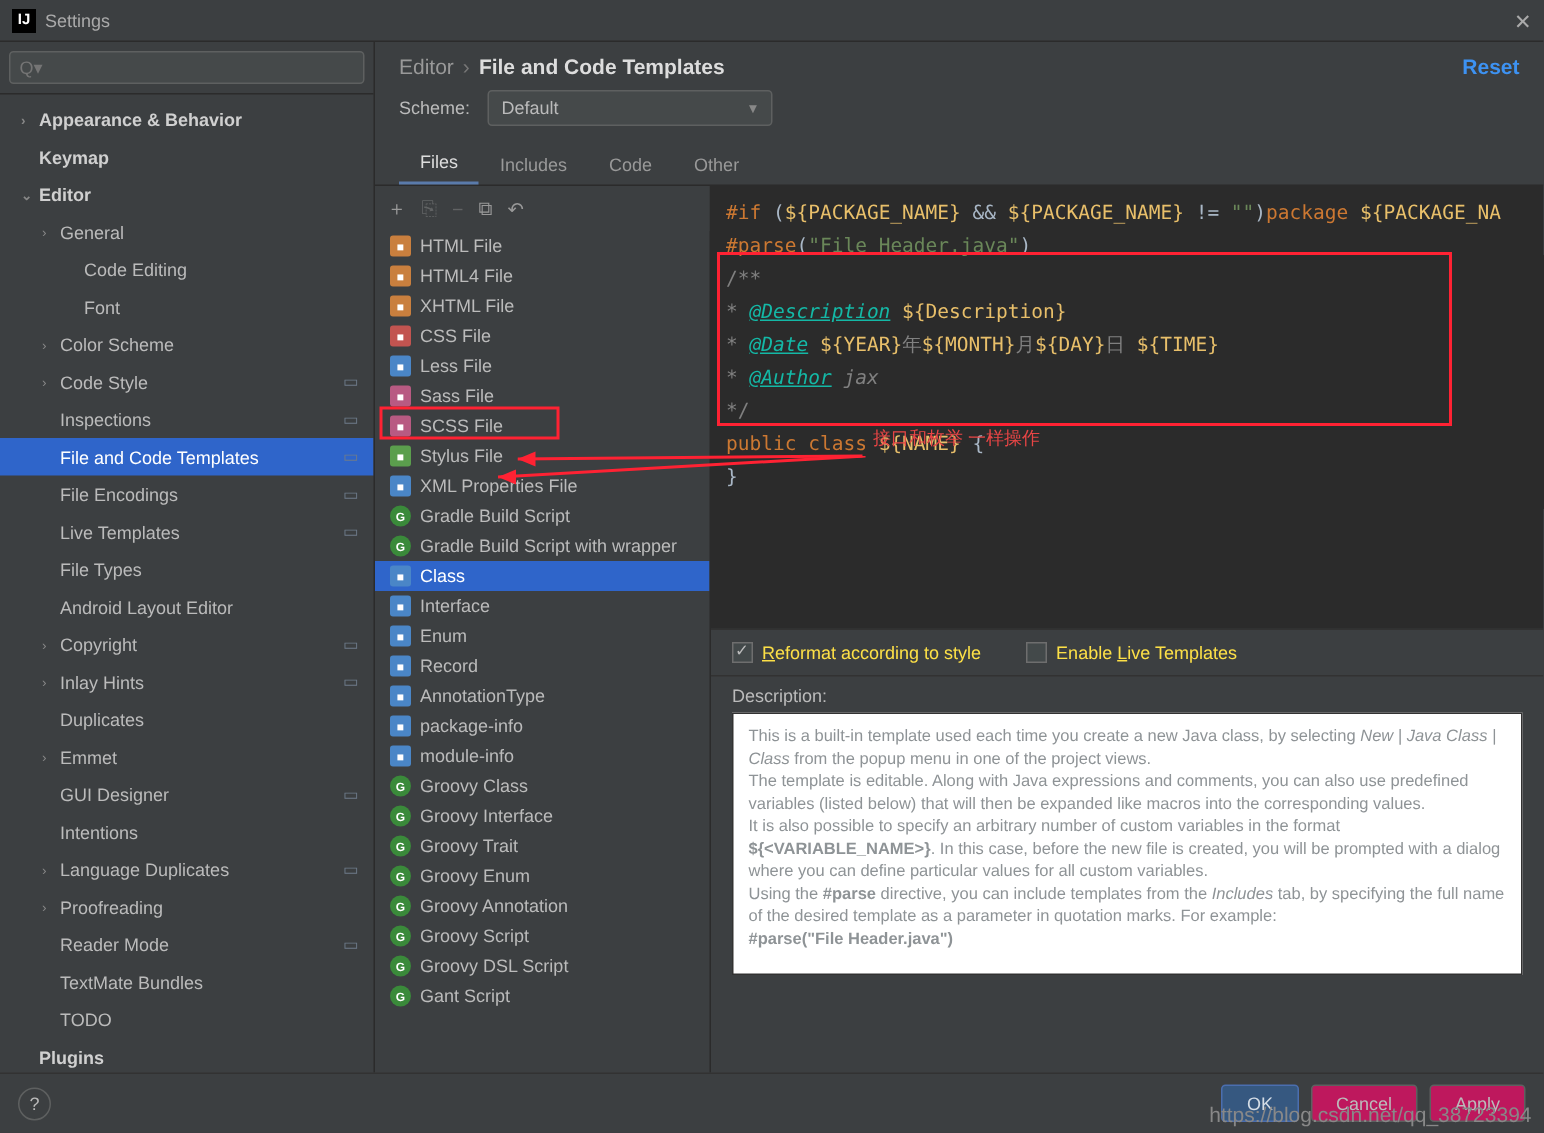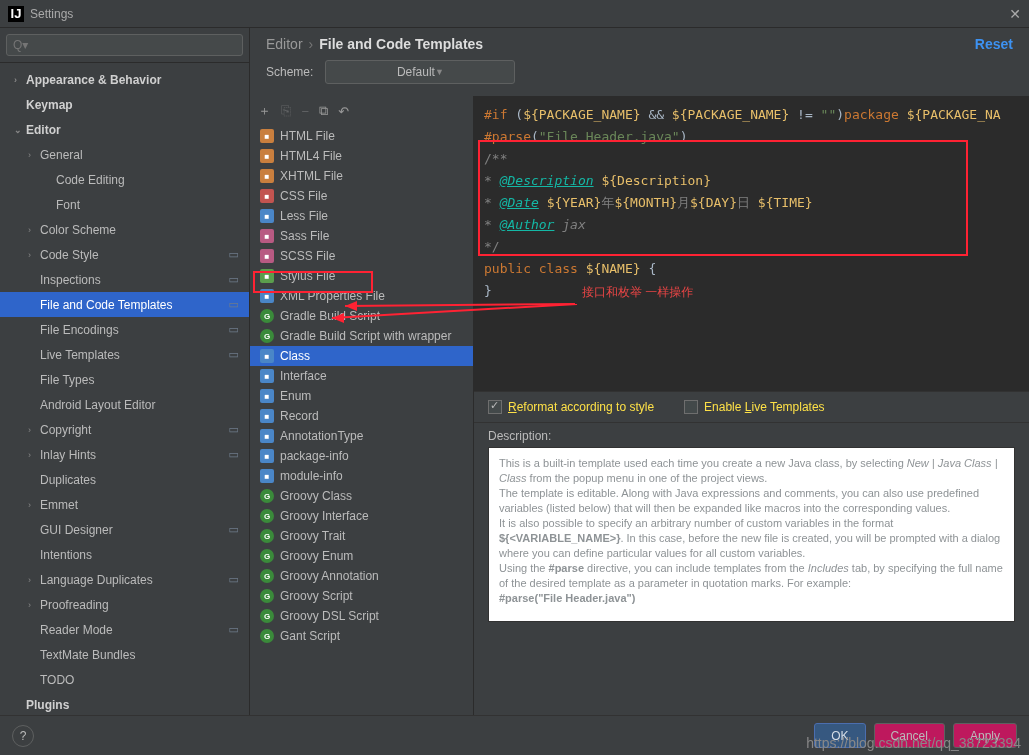--- a/index.html
+++ b/index.html
@@ -1,18 +1,18 @@
 <!DOCTYPE html>
 <html><head>
 <meta charset="utf-8">
 <style>
 * { box-sizing: border-box; margin: 0; padding: 0; }
 body { font-family: "Segoe UI", Arial, sans-serif; font-size: 12px; background: #3c3f41; color: #bbb; width: 1029px; height: 755px; overflow: hidden; position: relative; }
 .titlebar { height: 28px; display: flex; align-items: center; padding: 0 8px; border-bottom: 1px solid #2b2b2b; }
-.titlebar .app-icon { width: 16px; height: 16px; background: #000; color: #fff; font-size: 13px; font-weight: bold; display: flex; align-items: center; justify-content: center; margin-right: 6px; }
+.titlebar .app-icon { width: 16px; height: 16px; background: #000; color: #fff; font-size: 10px; font-weight: bold; display: flex; align-items: center; justify-content: center; margin-right: 6px; }
 .titlebar .title { flex: 1; color: #aaa; }
 .titlebar .close { color: #aaa; font-size: 14px; cursor: pointer; }
 .body { display: flex; height: 696px; }
 .sidebar { width: 250px; border-right: 1px solid #2b2b2b; display: flex; flex-direction: column; }
 .search-wrap { padding: 6px; border-bottom: 1px solid #2b2b2b; }
 .search { width: 100%; height: 22px; background: #45494a; border: 1px solid #5e6060; border-radius: 3px; color: #888; padding: 0 6px; font-size: 12px; }
 .settings-tree { flex: 1; overflow-y: auto; padding-top: 4px; }
 .tree-item { display: flex; align-items: center; height: 25px; padding-left: 10px; color: #bbb; cursor: pointer; }
 .tree-item .arrow { width: 12px; color: #888; font-size: 9px; }
 .tree-item.l1 { padding-left: 14px; font-weight: bold; color: #d0d0d0; }
@@ -21,21 +21,21 @@
 .tree-item.selected { background: #2f65ca; color: #fff; }
 .tree-item .gear { margin-left: auto; margin-right: 10px; color: #6e7b8a; font-size: 11px; }
 .main { flex: 1; display: flex; flex-direction: column; position: relative; }
 .breadcrumb { height: 32px; display: flex; align-items: center; padding: 0 16px; font-size: 14px; }
 .breadcrumb .bc-editor { color: #999; }
 .breadcrumb .sep { margin: 0 6px; color: #777; }
 .breadcrumb .bc-current { color: #ddd; font-weight: bold; }
 .breadcrumb .reset { margin-left: auto; color: #3d92f2; cursor: pointer; font-weight: bold; }
 .scheme-row { display: flex; align-items: center; padding: 0 16px 12px 16px; }
 .scheme-row label { color: #bbb; margin-right: 12px; }
-.scheme-select { width: 190px; height: 24px; background: #45494a; border: 1px solid #5e6060; border-radius: 3px; color: #bbb; padding: 0 8px; display: flex; align-items: center; justify-content: center; }
+.scheme-select { width: 190px; height: 24px; background: #45494a; border: 1px solid #5e6060; border-radius: 3px; color: #bbb; padding: 0 8px; display: flex; align-items: center; justify-content: space-between; }
 .tabs { display: flex; padding: 0 16px; border-bottom: 1px solid #2b2b2b; height: 28px; align-items: flex-end; }
 .tab { padding: 6px 14px; color: #999; cursor: pointer; }
 .tab.active { color: #ddd; border-bottom: 2px solid #5a7bab; }
 .content-row { display: flex; flex: 1; overflow: hidden; }
 .template-list-panel { width: 224px; border-right: 1px solid #2b2b2b; display: flex; flex-direction: column; }
 .list-toolbar { height: 30px; display: flex; align-items: center; padding: 0 8px; gap: 10px; color: #999; background:#3c3f41;}
 .list-toolbar span { cursor: pointer; font-size: 13px; }
 .template-list { flex: 1; overflow-y: auto; }
 .tmpl { display: flex; align-items: center; height: 20px; padding-left: 10px; color: #bbb; cursor: pointer; gap: 6px; font-size: 12px; }
 .tmpl.selected { background: #2f65ca; color: #fff; }
@@ -211,20 +211,26 @@
       <span class="bc-current">File and Code Templates</span>
       <span class="reset">Reset</span>
     </div>
     <div class="scheme-row">
       <label>Scheme:</label>
       <div class="scheme-select">
         <span>Default</span>
         <span style="font-size:9px;color:#888;">▼</span>
       </div>
     </div>
+    <div class="tabs" id="tabs">
+        <div class="tab active">Files</div>
+        <div class="tab">Includes</div>
+        <div class="tab">Code</div>
+        <div class="tab">Other</div>
+      </div>
 
     <div class="content-row">
       <div class="template-list-panel">
         <div class="list-toolbar">
           <span>＋</span>
           <span style="opacity:.4">⎘</span>
           <span style="opacity:.4">−</span>
           <span>⧉</span>
           <span>↶</span>
         </div>

